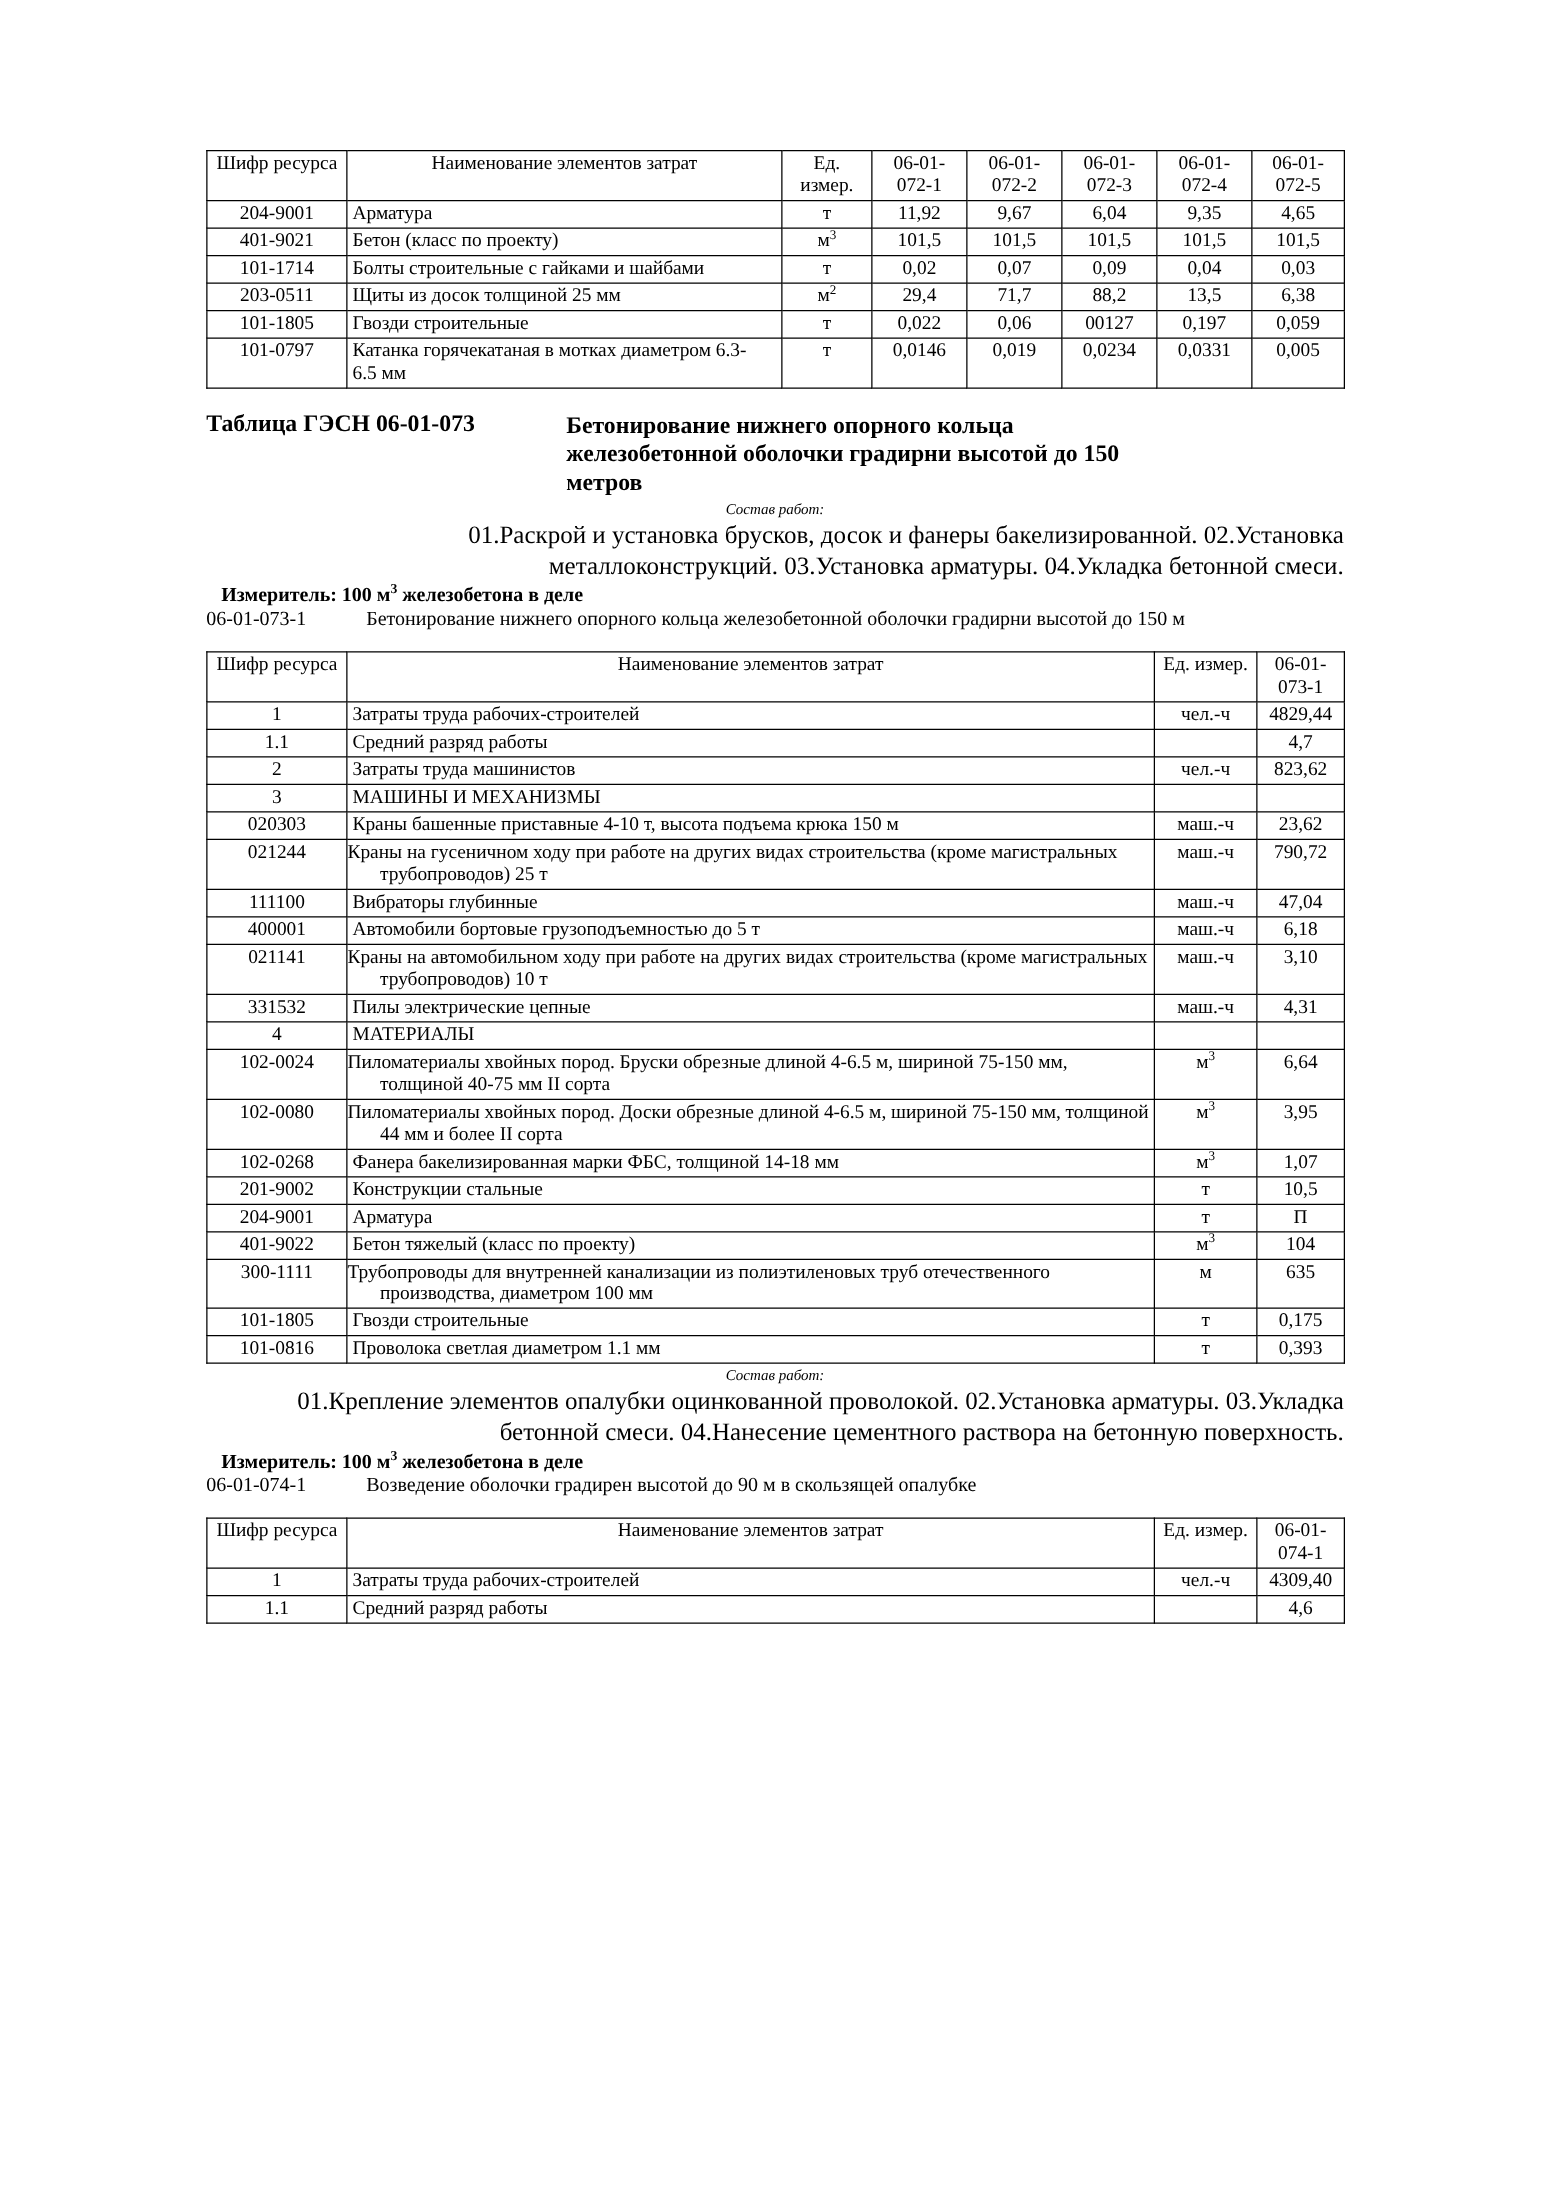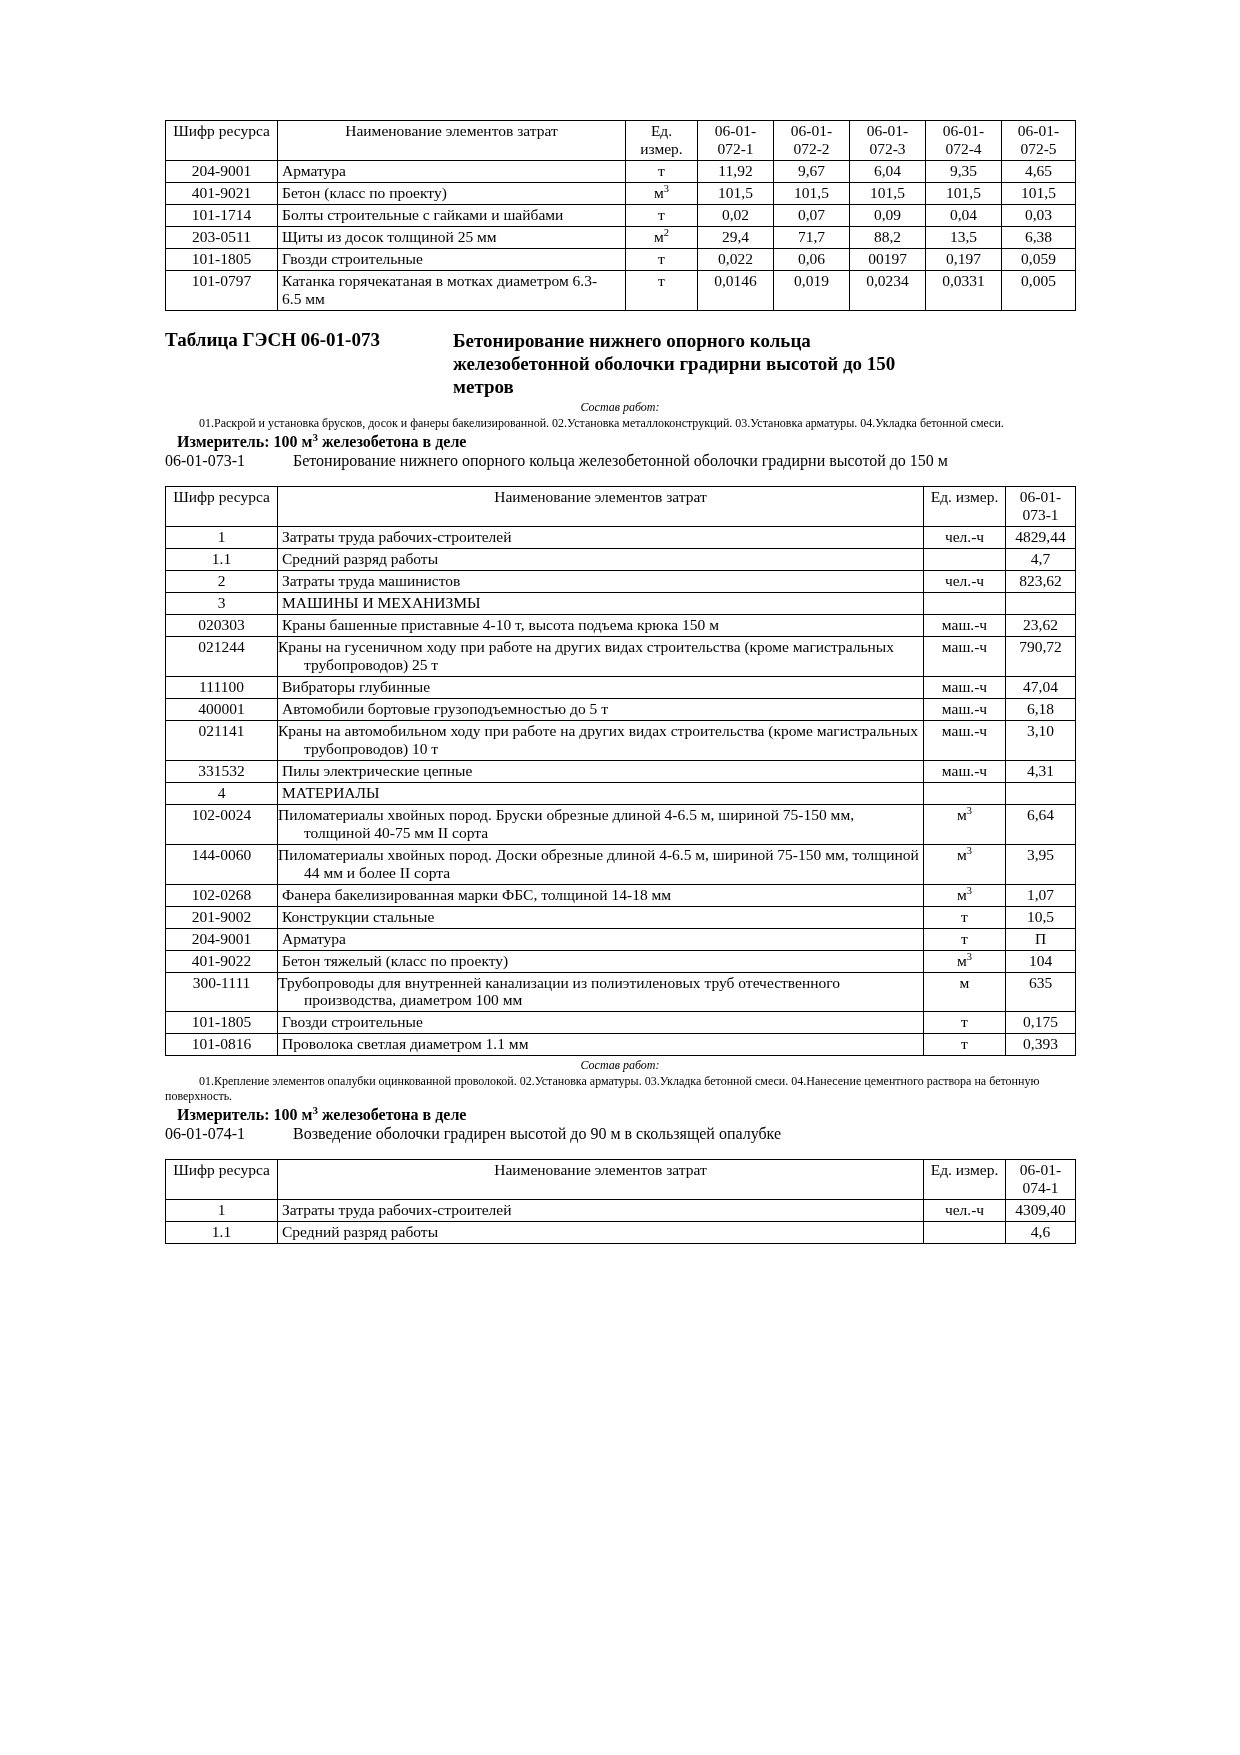--- a/index.html
+++ b/index.html
@@ -68,24 +68,25 @@
     max-width: 470px;
     line-height: 1.22;
   }
   .sostav {
     text-align: center;
     font-style: italic;
     font-size: 12px;
     margin-top: 2px;
   }
   .works {
-    font-size: 12px;
+    font-size: 20px;
     line-height: 1.25;
     margin-top: 1px;
     text-indent: 34px;
+    text-align: right;
   }
   .izm {
     font-size: 16px;
     font-weight: bold;
     margin-top: 2px;
     padding-left: 12px;
   }
   .izm sup { font-size: 11px; }
   .coderow {
     font-size: 16px;
@@ -168,21 +169,21 @@
           <td class="ctr">13,5</td>
           <td class="ctr">6,38</td>
         </tr>
 
         <tr>
           <td class="ctr">101-1805</td>
           <td class="lft">Гвозди строительные</td>
           <td class="ctr">т</td>
           <td class="ctr">0,022</td>
           <td class="ctr">0,06</td>
-          <td class="ctr">00197</td>
+          <td class="ctr">00127</td>
           <td class="ctr">0,197</td>
           <td class="ctr">0,059</td>
         </tr>
 
         <tr>
           <td class="ctr">101-0797</td>
           <td class="lft" style="padding-right:10px">Катанка горячекатаная в мотках диаметром 6.3-6.5 мм</td>
           <td class="ctr">т</td>
           <td class="ctr">0,0146</td>
           <td class="ctr">0,019</td>
@@ -301,21 +302,21 @@
         </tr>
 
         <tr>
           <td class="ctr">102-0024</td>
           <td class="lft indent" style="text-indent:-26px">Пиломатериалы хвойных пород. Бруски обрезные длиной 4-6.5 м, шириной 75-150 мм, толщиной 40-75 мм II сорта</td>
           <td class="ctr">м<sup>3</sup></td>
           <td class="ctr">6,64</td>
         </tr>
 
         <tr>
-          <td class="ctr">144-0060</td>
+          <td class="ctr">102-0080</td>
           <td class="lft indent" style="text-indent:-26px">Пиломатериалы хвойных пород. Доски обрезные длиной 4-6.5 м, шириной 75-150 мм, толщиной 44 мм и более II сорта</td>
           <td class="ctr">м<sup>3</sup></td>
           <td class="ctr">3,95</td>
         </tr>
 
         <tr>
           <td class="ctr">102-0268</td>
           <td class="lft">Фанера бакелизированная марки ФБС, толщиной 14-18 мм</td>
           <td class="ctr">м<sup>3</sup></td>
           <td class="ctr">1,07</td>

